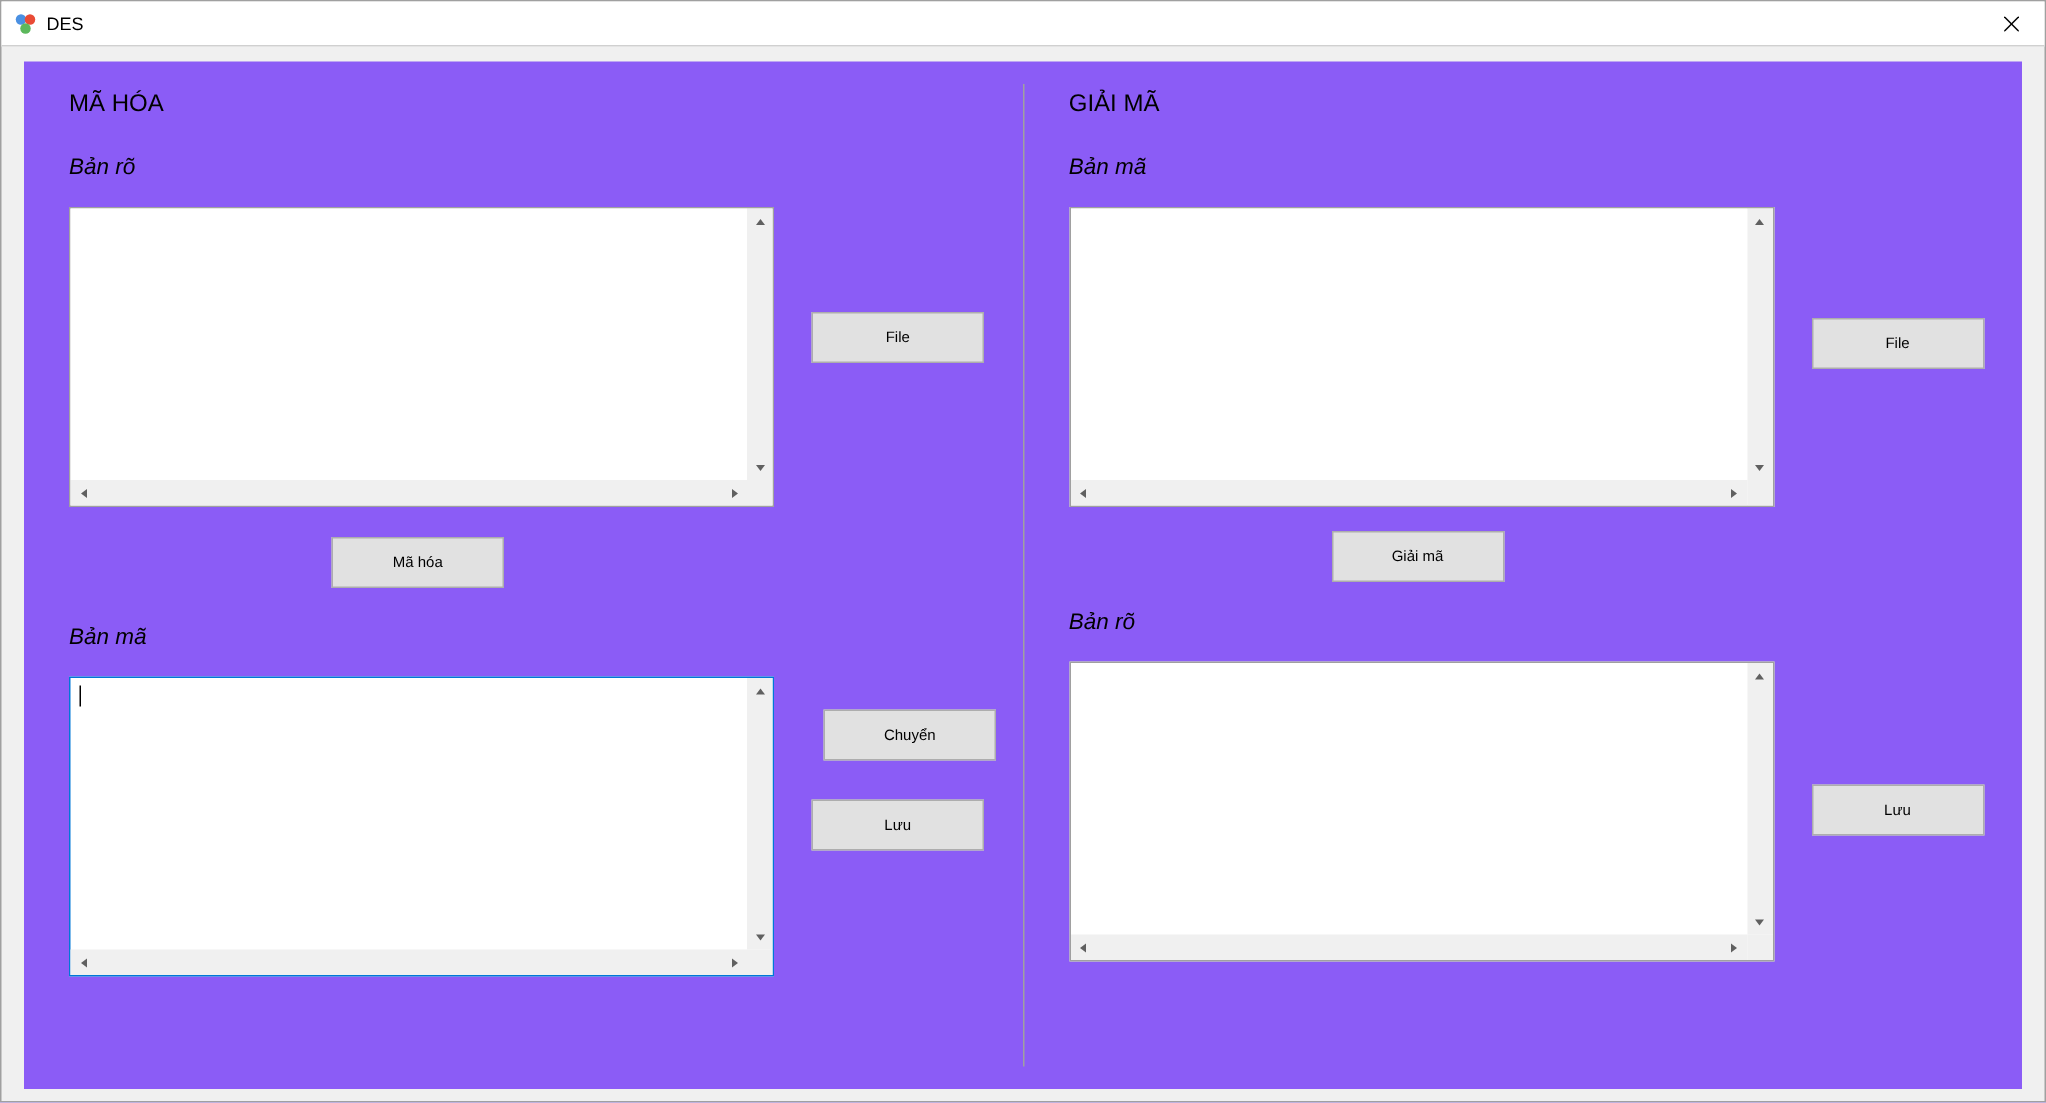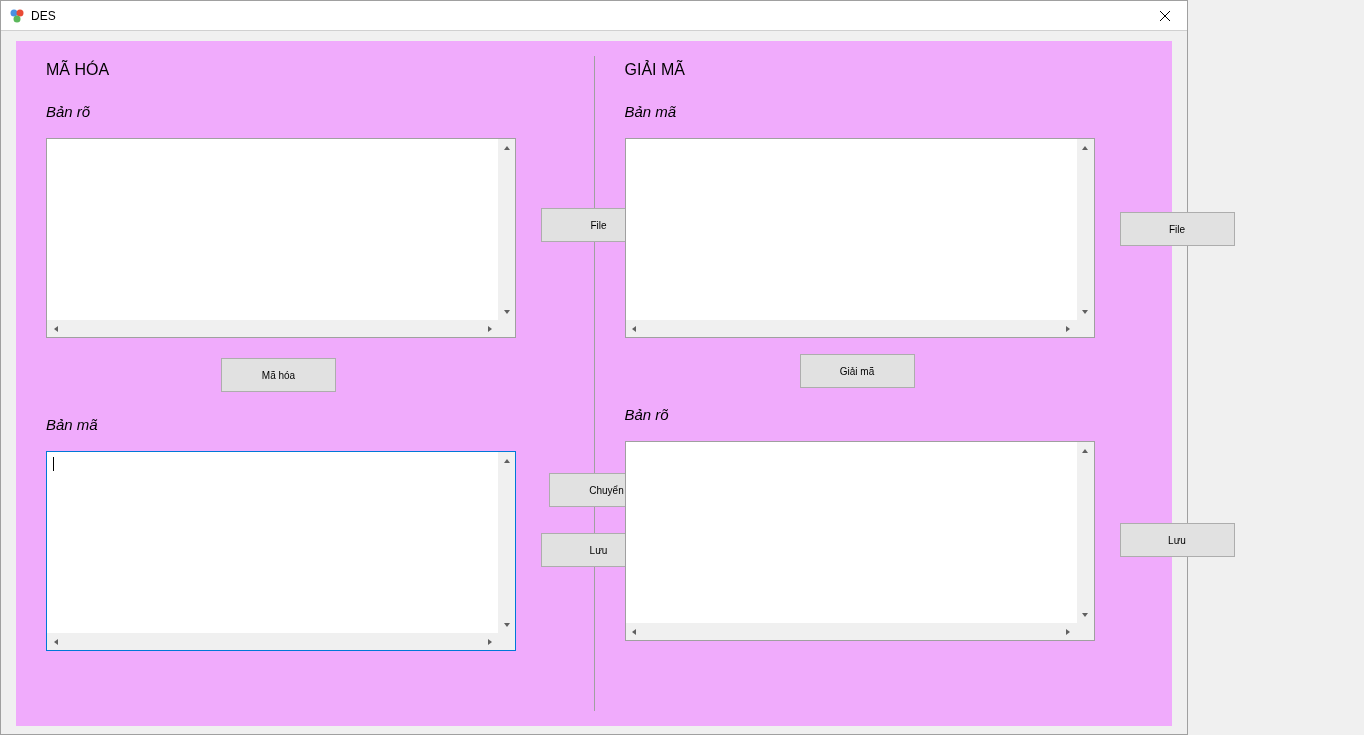--- a/index.html
+++ b/index.html
@@ -7,21 +7,21 @@
       padding: 0;
       box-sizing: border-box;
     }
     body {
       font-family: "Segoe UI", Tahoma, sans-serif;
       font-size: 13px;
       background: #f0f0f0;
       overflow: hidden;
     }
     .window {
-      width: 1188px;
+      width: 1364px;
       height: 735px;
       background: #f0f0f0;
       border: 1px solid #a0a0a0;
       position: relative;
     }
     .titlebar {
       height: 30px;
       background: #ffffff;
       border-bottom: 1px solid #d0d0d0;
       display: flex;
@@ -59,21 +59,21 @@
     .close-btn svg {
       width: 10px;
       height: 10px;
     }
     .content-area {
       position: absolute;
       top: 40px;
       left: 15px;
       right: 15px;
       bottom: 8px;
-      background: #f0abfc;
+      background: #8b5cf6;
       display: flex;
     }
     .panel {
       flex: 1;
       padding: 20px 20px 10px 30px;
       position: relative;
     }
     .divider {
       width: 1px;
       background: #a0a0a0;

